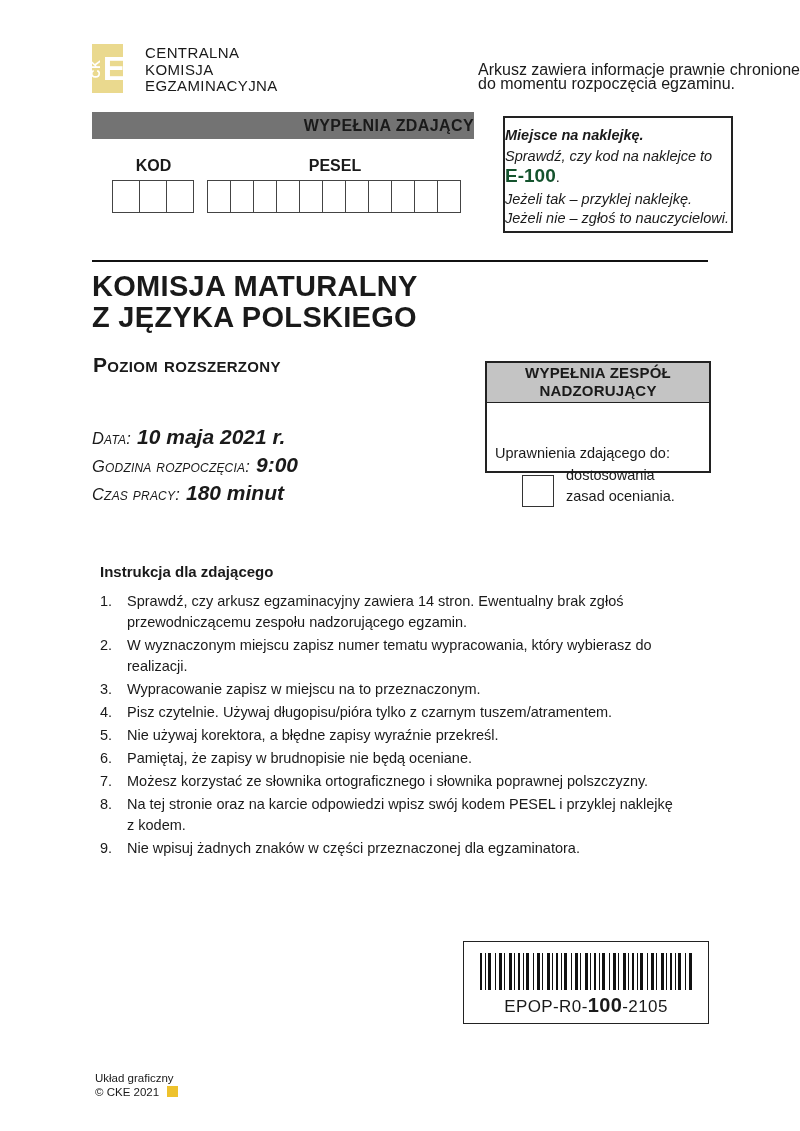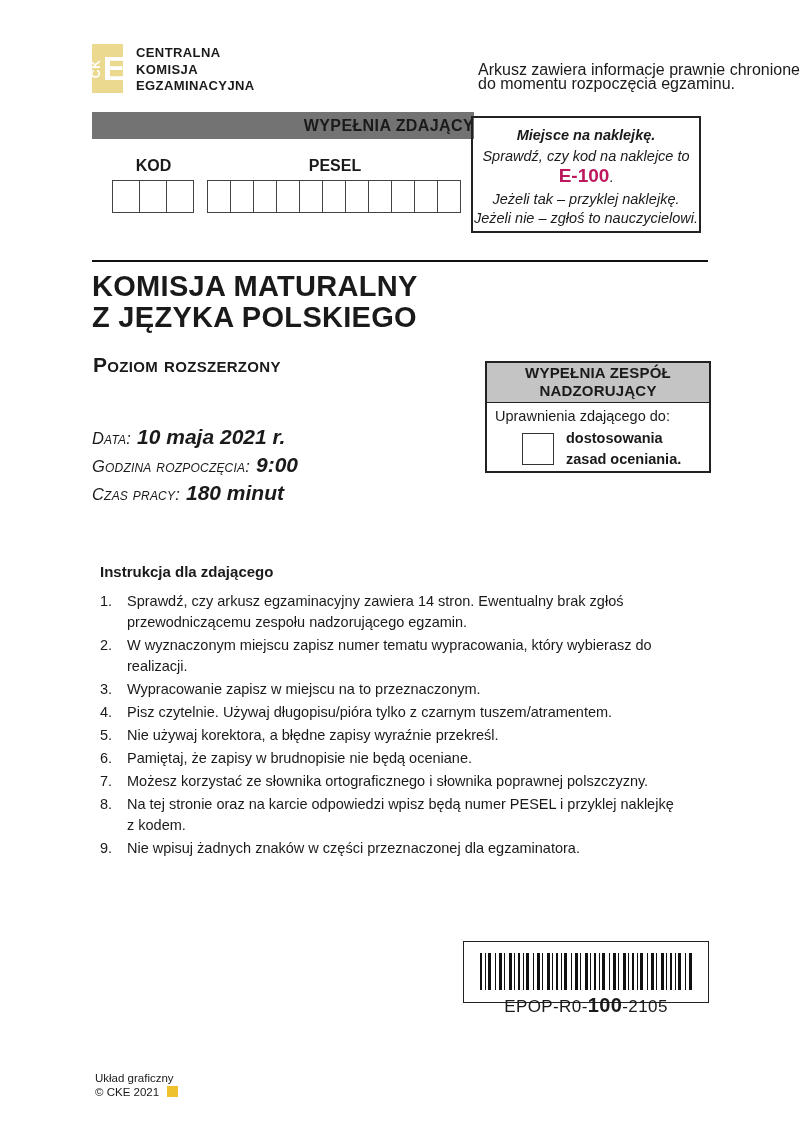--- a/index.html
+++ b/index.html
@@ -6,67 +6,67 @@
   .page{
     position:relative;width:800px;height:1131px;background:#ffffff;
     font-family:"Liberation Sans","DejaVu Sans",sans-serif;color:#1a1a1a;
     overflow:hidden;
   }
   
   .logo-row{position:absolute;left:92px;top:44px;display:flex;align-items:flex-start;}
   .logo-badge{width:31px;height:49px;background:#ead98e;display:flex;align-items:center;justify-content:center;gap:1px;}
   .logo-ck{writing-mode:vertical-rl;font-size:12px;font-weight:bold;color:#ffffff;letter-spacing:1px;line-height:12px;transform:rotate(180deg);}
   .logo-e{font-size:34px;font-weight:bold;color:#ffffff;line-height:34px;margin-top:-2px;}
-  .org-name{margin-left:13px;font-weight:bold;font-size:13px;line-height:16.5px;letter-spacing:.4px;padding-top:1px;}
+  .org-name{margin-left:22px;font-weight:normal;font-size:15px;line-height:16.5px;letter-spacing:.4px;padding-top:1px;}
   .legal-note{position:absolute;left:478px;top:63px;font-size:16px;line-height:14px;}
   
   .candidate-bar{position:absolute;left:92px;top:112px;width:382px;height:27px;background:#737373;
     font-weight:bold;font-size:16px;text-align:right;line-height:27px;letter-spacing:.4px;}
   .kod-label{position:absolute;left:113px;top:157px;width:81px;text-align:center;font-weight:bold;font-size:16px;}
   .pesel-label{position:absolute;left:208px;top:157px;width:254px;text-align:center;font-weight:bold;font-size:16px;}
   .cell-row{position:absolute;top:180px;display:flex;}
   .cell-row.kod{left:113px;}
   .cell-row.pesel{left:208px;}
   .cell{height:33px;border:1px solid #444;background:#fff;margin-left:-1px;box-sizing:border-box;}
   .cell.kod-c{width:28px;}
   .cell.pesel-c{width:24px;}
   
-  .sticker-box{position:absolute;left:471px;top:116px;width:230px;height:117px;border:2px solid #222;
-    box-sizing:border-box;text-align:center;padding-top:9px;font-size:14.5px;}
+  .sticker-box{position:absolute;left:503px;top:116px;width:230px;height:117px;border:2px solid #222;
+    box-sizing:border-box;text-align:left;padding-top:9px;font-size:14.5px;}
   .sticker-title{font-weight:bold;font-style:italic;margin-bottom:5px;}
   .sticker-check{font-style:italic;}
   .sticker-code-line{margin:1px 0 3px 0;}
   .sticker-code{font-weight:bold;font-size:19px;}
   .sticker-italic{font-style:italic;line-height:19px;}
   
   .divider{position:absolute;left:92px;top:260px;width:616px;border-top:2px solid #111;}
   .exam-title{position:absolute;left:92px;top:271px;font-size:29px;font-weight:bold;line-height:31px;letter-spacing:.3px;}
   .exam-level{position:absolute;left:93px;top:353px;font-size:21px;font-weight:bold;font-variant:small-caps;letter-spacing:.3px;}
   
   .supervisor-box{position:absolute;left:485px;top:361px;width:226px;height:112px;border:2px solid #222;box-sizing:border-box;background:#fff;}
   .supervisor-head{background:#c4c4c4;border-bottom:1.5px solid #222;font-weight:bold;font-size:15px;
     line-height:18px;text-align:center;padding:1px 0 2px 0;letter-spacing:.2px;}
-  .supervisor-body{padding:5px 8px 0 8px;font-size:14.5px;}
+  .supervisor-body{padding:5px 8px 0 8px;font-size:14.5px;margin-top:37px;}
   .entitlement{margin-bottom:4px;}
-  .checkbox-row{display:flex;align-items:center;font-weight:bold;}
+  .checkbox-row{display:flex;align-items:flex-end;}
   .accommodation-checkbox{width:32px;height:32px;border:1.5px solid #333;background:#fff;margin-left:27px;flex:0 0 auto;box-sizing:border-box;}
   .checkbox-labels{margin-left:12px;line-height:21px;}
   
   .details{position:absolute;left:92px;top:424px;font-style:italic;}
   .detail-row{line-height:26px;white-space:nowrap;}
   .dl{font-variant:small-caps;font-size:16.5px;letter-spacing:.2px;}
   .dv{font-weight:bold;font-size:21px;margin-left:6px;}
   .detail-row.last .dv{font-size:18px;}
   
   .instr-title{position:absolute;left:100px;top:563px;font-weight:bold;font-size:15px;}
   .instr-list{position:absolute;left:100px;top:591px;width:580px;margin:0;padding:0;list-style:none;counter-reset:instr;}
   .instr-list li{position:relative;padding-left:27px;font-size:14.5px;line-height:21px;margin-bottom:2px;counter-increment:instr;}
   .instr-list li::before{content:counter(instr) ".";position:absolute;left:0;}
   
-  .barcode-box{position:absolute;left:463px;top:941px;width:246px;height:62px;border:1.5px solid #222;box-sizing:border-box;background:#fff;}
+  .barcode-box{position:absolute;left:463px;top:941px;width:246px;height:83px;border:1.5px solid #222;box-sizing:border-box;background:#fff;}
   .barcode-bars{margin:11px auto 0 auto;width:212px;height:37px;
     background:repeating-linear-gradient(90deg,
       #111 0 2px,#fff 2px 5px,#111 5px 6px,#fff 6px 8px,#111 8px 11px,#fff 11px 15px,
       #111 15px 16px,#fff 16px 19px,#111 19px 22px,#fff 22px 24px,#111 24px 25px,#fff 25px 29px,
       #111 29px 32px,#fff 32px 34px,#111 34px 35px,#fff 35px 38px);}
   .barcode-text{margin-top:4px;text-align:center;font-size:17px;letter-spacing:.4px;}
   .barcode-code{font-weight:bold;font-size:20px;}
   
   .footer{position:absolute;left:95px;top:1071px;font-size:11.5px;line-height:14px;}
   .gold-sq{display:inline-block;width:11px;height:11px;background:#eec22d;margin-left:8px;vertical-align:-1px;}
@@ -110,21 +110,21 @@
     <div class="cell pesel-c"></div>
     <div class="cell pesel-c"></div>
     <div class="cell pesel-c"></div>
     <div class="cell pesel-c"></div>
     <div class="cell pesel-c"></div>
   </div>
 
   <div class="sticker-box">
     <div class="sticker-title">Miejsce na naklejkę.</div>
     <div class="sticker-check">Sprawdź, czy kod na naklejce to</div>
-    <div class="sticker-code-line"><span class="sticker-code" style="color:#be185d">E-100</span><span>.</span></div>
+    <div class="sticker-code-line"><span class="sticker-code" style="color:#14532d">E-100</span><span>.</span></div>
     <div class="sticker-italic">Jeżeli tak – przyklej naklejkę.</div>
     <div class="sticker-italic">Jeżeli nie – zgłoś to nauczycielowi.</div>
   </div>
 
   <div class="divider"></div>
   <div class="exam-title">
     <div>KOMISJA MATURALNY</div>
     <div>Z JĘZYKA POLSKIEGO</div>
   </div>
   <div class="exam-level">Poziom rozszerzony</div>
@@ -154,21 +154,21 @@
 
   <div class="instr-title">Instrukcja dla zdającego</div>
   <ol class="instr-list">
     <li>Sprawdź, czy arkusz egzaminacyjny zawiera 14 stron. Ewentualny brak zgłoś przewodniczącemu zespołu nadzorującego egzamin.</li>
     <li>W wyznaczonym miejscu zapisz numer tematu wypracowania, który wybierasz do realizacji.</li>
     <li>Wypracowanie zapisz w miejscu na to przeznaczonym.</li>
     <li>Pisz czytelnie. Używaj długopisu/pióra tylko z czarnym tuszem/atramentem.</li>
     <li>Nie używaj korektora, a błędne zapisy wyraźnie przekreśl.</li>
     <li>Pamiętaj, że zapisy w brudnopisie nie będą oceniane.</li>
     <li>Możesz korzystać ze słownika ortograficznego i słownika poprawnej polszczyzny.</li>
-    <li>Na tej stronie oraz na karcie odpowiedzi wpisz będą numer PESEL i przyklej naklejkę z kodem.</li>
+    <li>Na tej stronie oraz na karcie odpowiedzi wpisz swój kodem PESEL i przyklej naklejkę z kodem.</li>
     <li>Nie wpisuj żadnych znaków w części przeznaczonej dla egzaminatora.</li>
   </ol>
 
   <div class="barcode-box">
     <div class="barcode-bars"></div>
     <div class="barcode-text"><span>EPOP-R0-</span><span class="barcode-code">100</span><span>-2105</span></div>
   </div>
 
   <div class="footer">
     <div>Układ graficzny</div>

